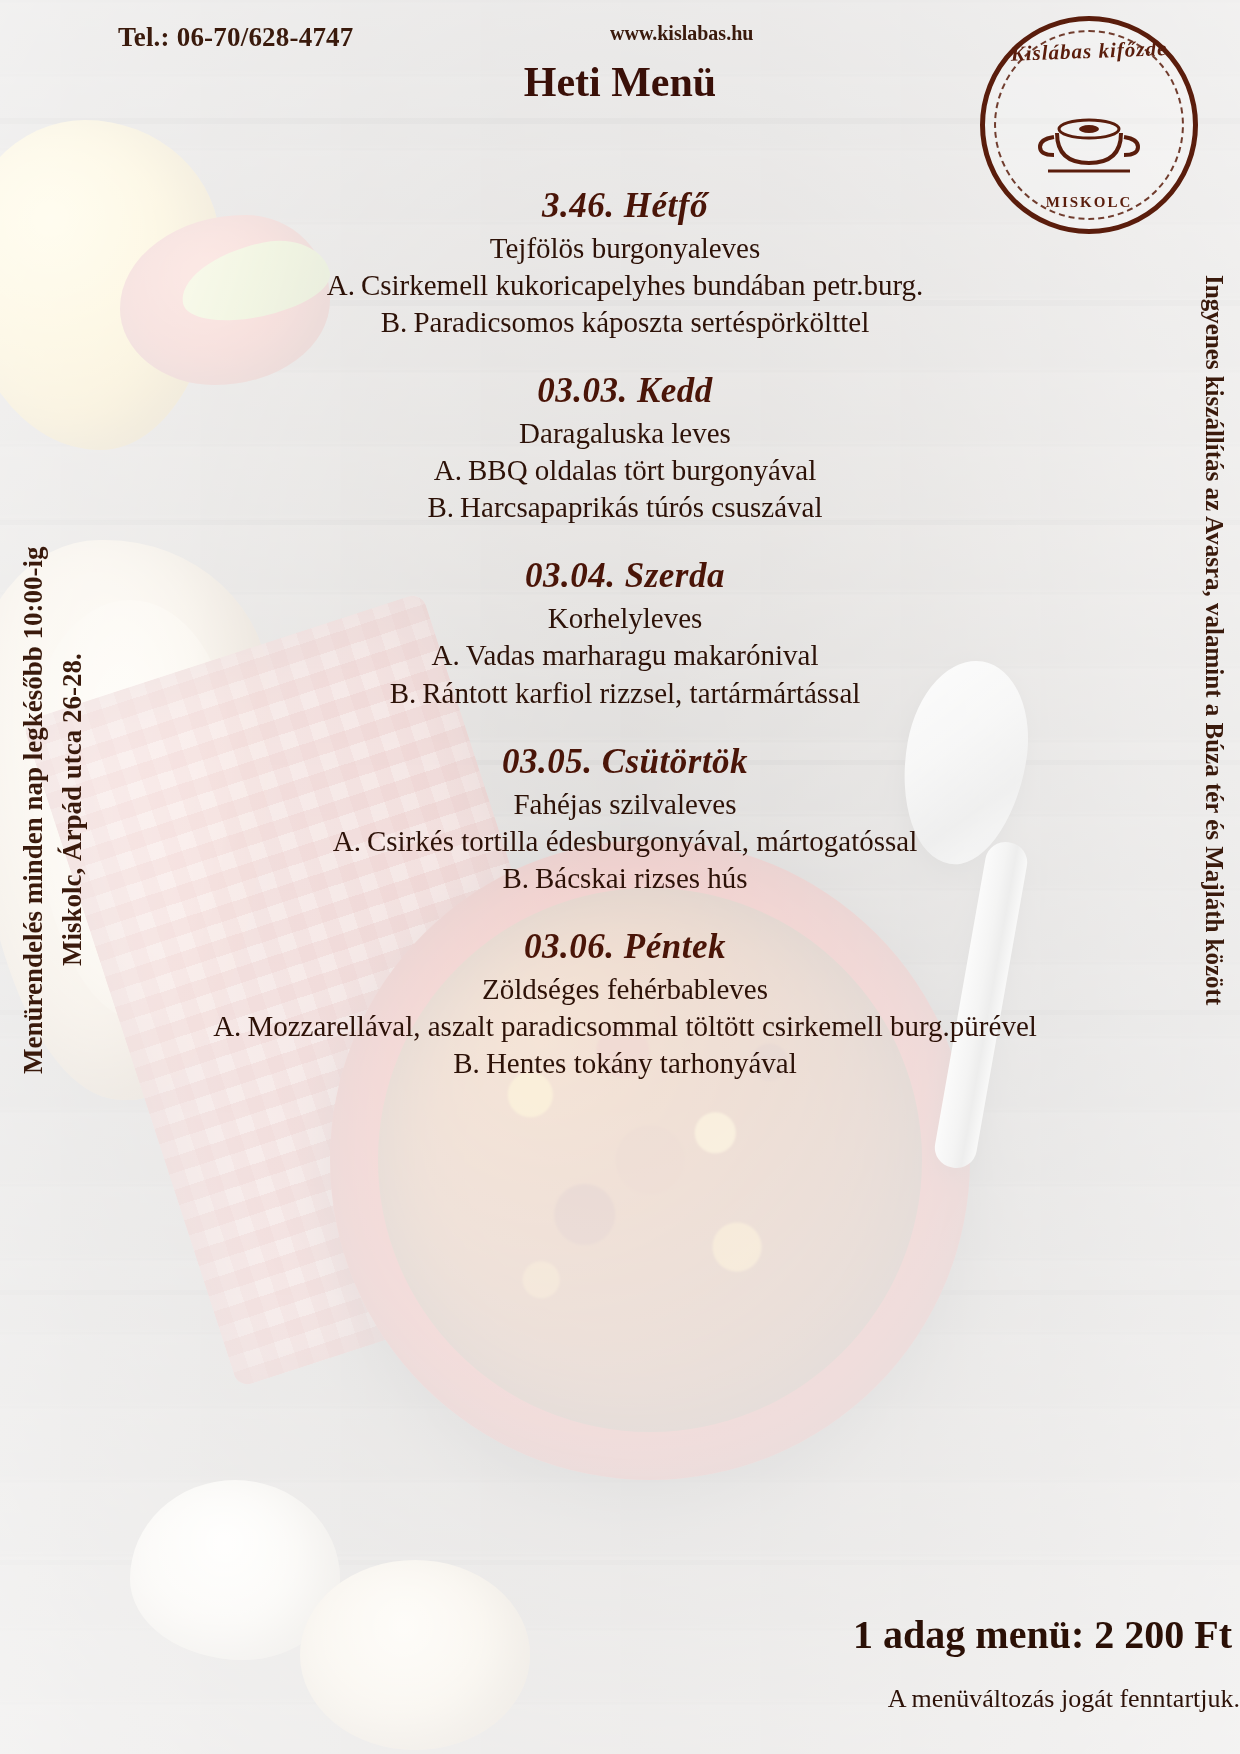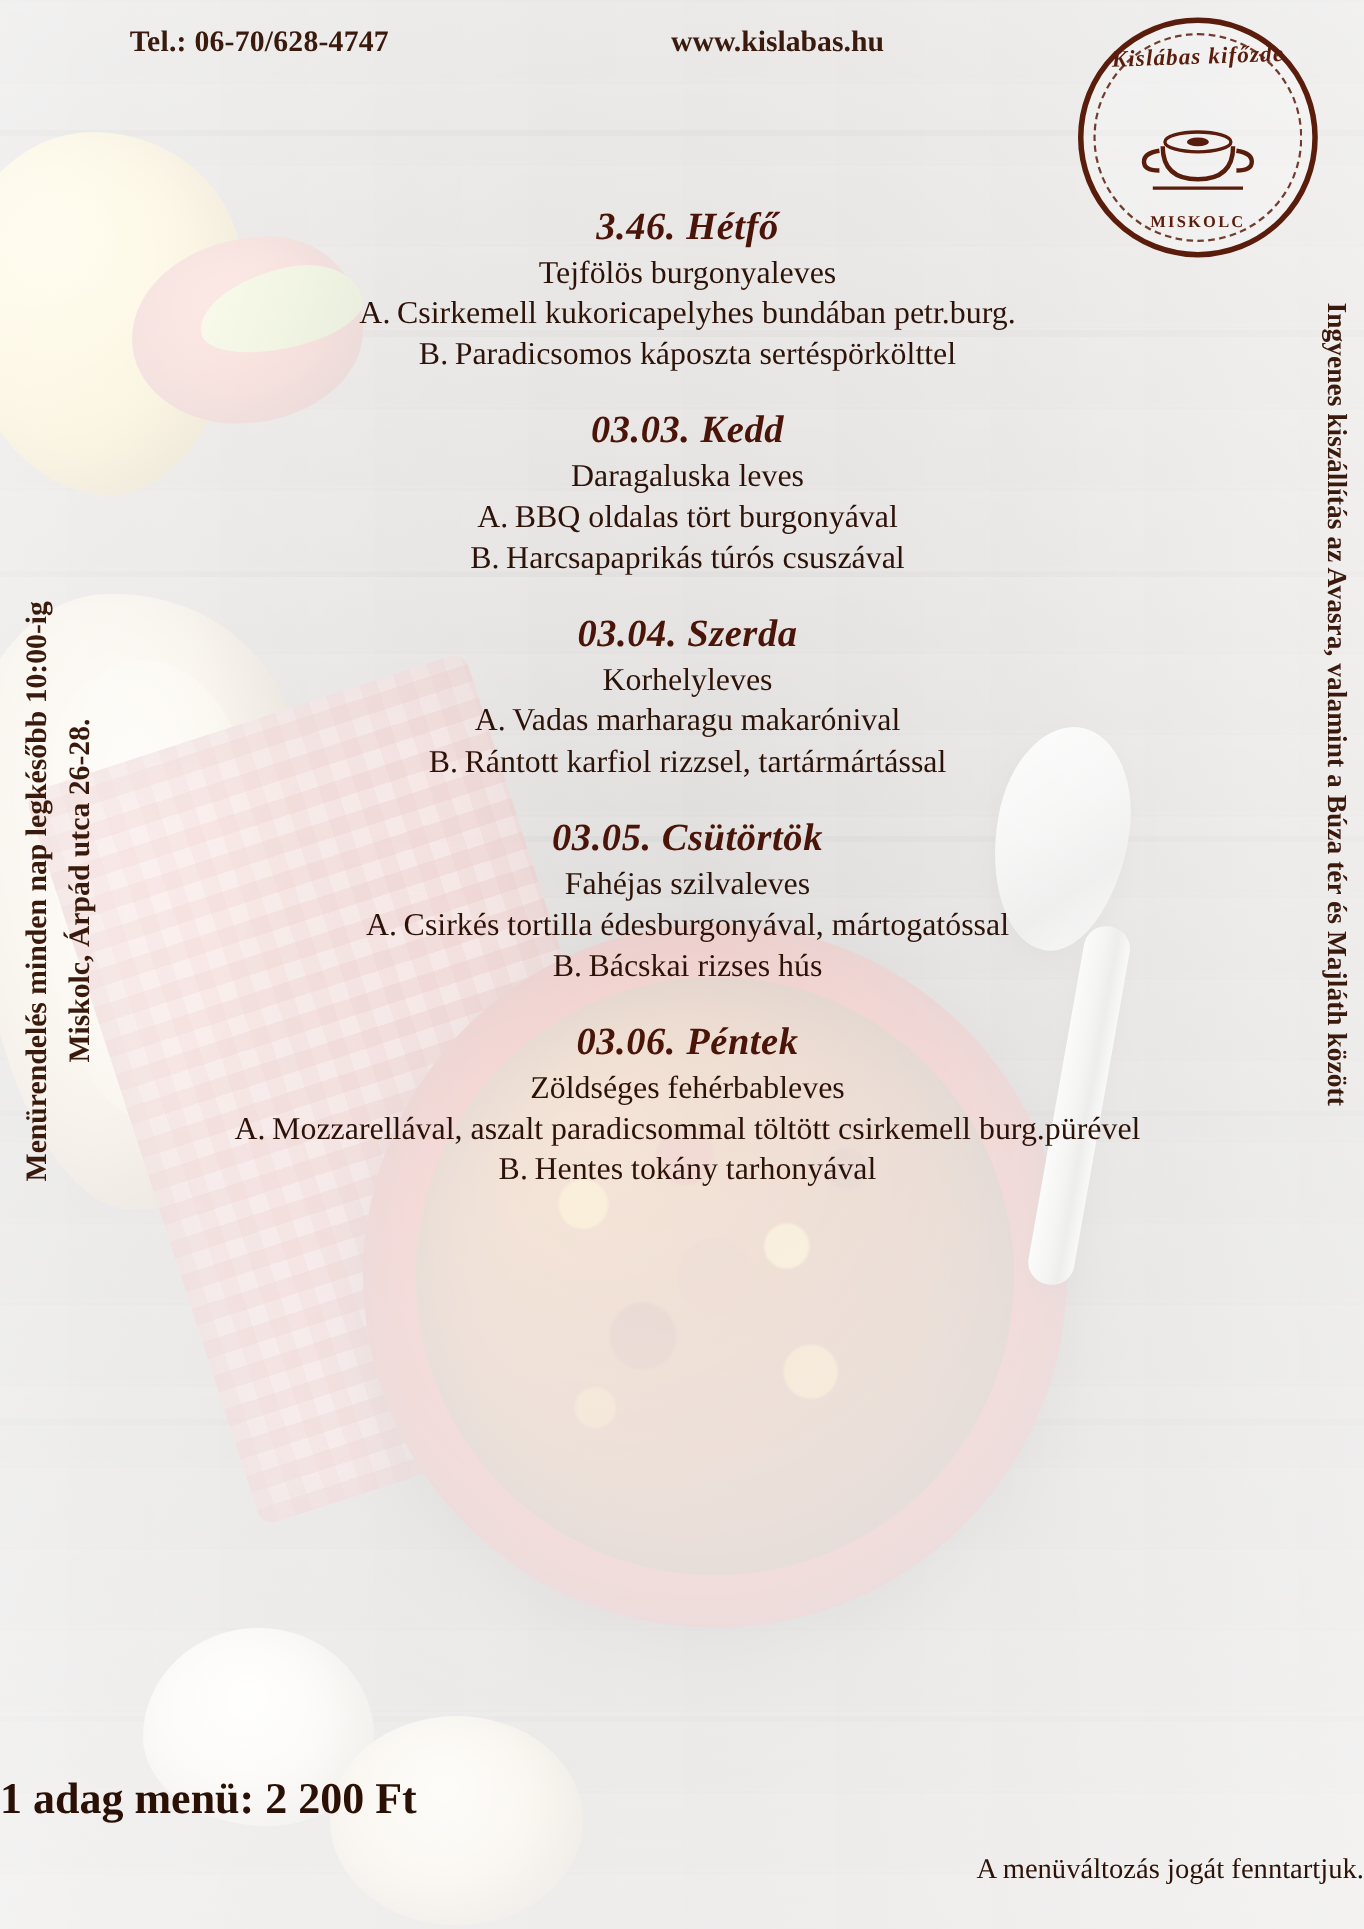--- a/index.html
+++ b/index.html
@@ -210,21 +210,21 @@
     left: 118px; top: 22px;
     font-weight: bold;
     font-size: 27px;
     color: #3a1a0c;
     letter-spacing: .2px;
   }
   .web {
     position: absolute;
     left: 610px; top: 22px;
     font-weight: bold;
-    font-size: 27px;
+    font-size: 20px;
     color: #3a1a0c;
   }
   .heti-menu {
     position: absolute;
     left: 0; right: 0; top: 58px;
     text-align: center;
     font-size: 42px;
     font-weight: bold;
     color: #3a1008;
     text-decoration: underline;
@@ -334,21 +334,21 @@
     font-size: 29px;
     color: #2d1208;
     line-height: 1.28;
   }
   .opt .lbl { margin-right: 6px; }
 
   .prices {
     position: absolute;
     left: 0; right: 8px;
     bottom: 96px;
-    text-align: left;
+    text-align: right;
   }
   .price-line {
     font-size: 40px;
     font-weight: bold;
     color: #2b1006;
     line-height: 1.18;
   }
   .disclaimer {
     position: absolute;
     left: 0; right: 0;
@@ -378,20 +378,23 @@
   <div class="spoon-handle"></div>
   <div class="garlic"></div>
   <div class="onion"></div>
   <div class="sheet"></div>
   <div class="sheet-soft"></div>
 
   <div class="content">
 
     <div class="tel">Tel.: 06-70/628-4747</div>
     <div class="web">www.kislabas.hu</div>
+    <div class="heti-menu">
+      <span>Heti Menü</span>
+    </div>
 
     <div class="logo">
       <div class="logo-text">Kislábas kifőzde</div>
       <div class="logo-pot">
         <svg width="118" height="74" viewBox="0 0 118 74" aria-hidden="true">
           <ellipse cx="59" cy="22" rx="30" ry="9" fill="none" stroke="#5a1d0c" stroke-width="3"></ellipse>
           <path d="M27 26 q0 30 32 30 q32 0 32 -30" fill="none" stroke="#5a1d0c" stroke-width="4"></path>
           <path d="M24 30 q-14 2 -14 10 q0 8 14 8" fill="none" stroke="#5a1d0c" stroke-width="4"></path>
           <path d="M94 30 q14 2 14 10 q0 8 -14 8" fill="none" stroke="#5a1d0c" stroke-width="4"></path>
           <ellipse cx="59" cy="22" rx="10" ry="4" fill="#5a1d0c"></ellipse>

